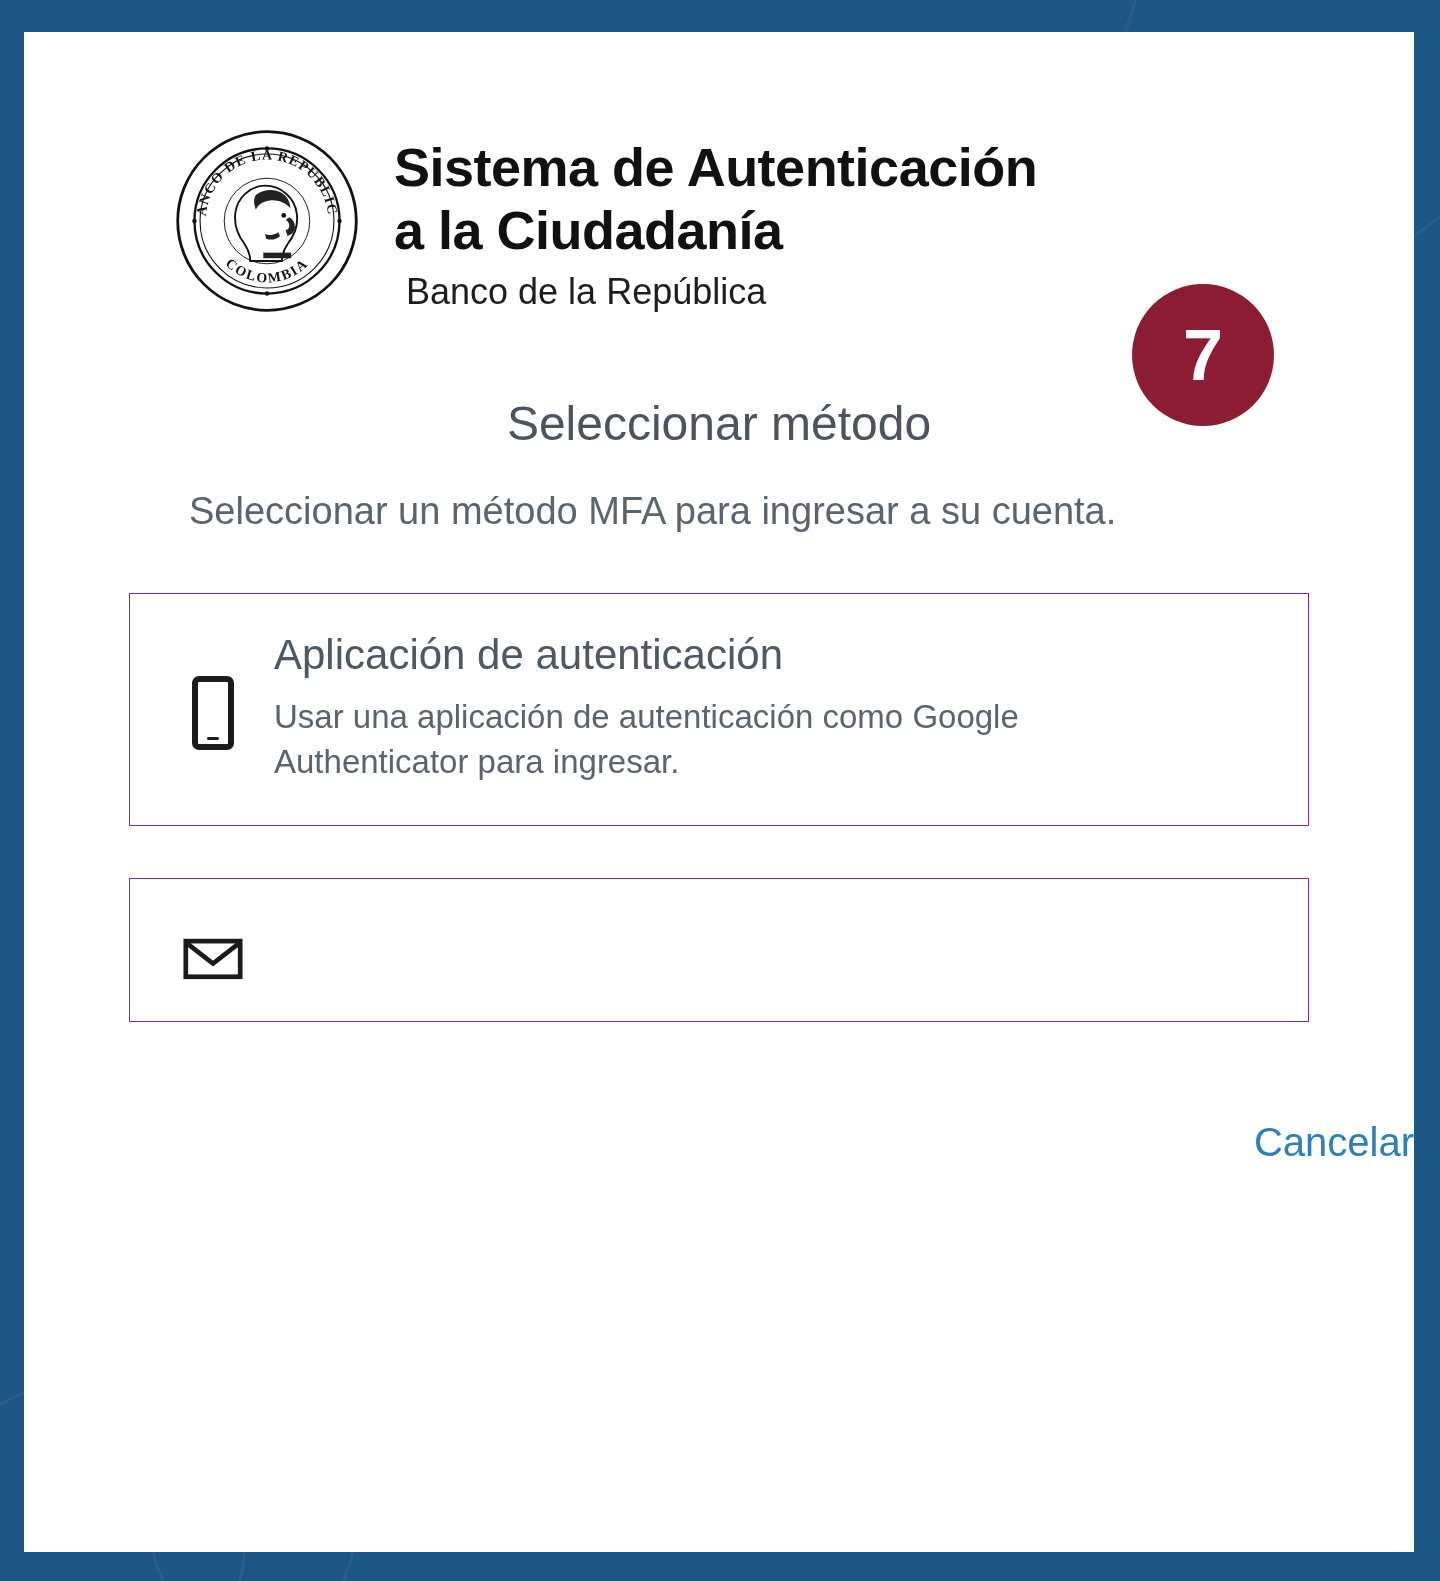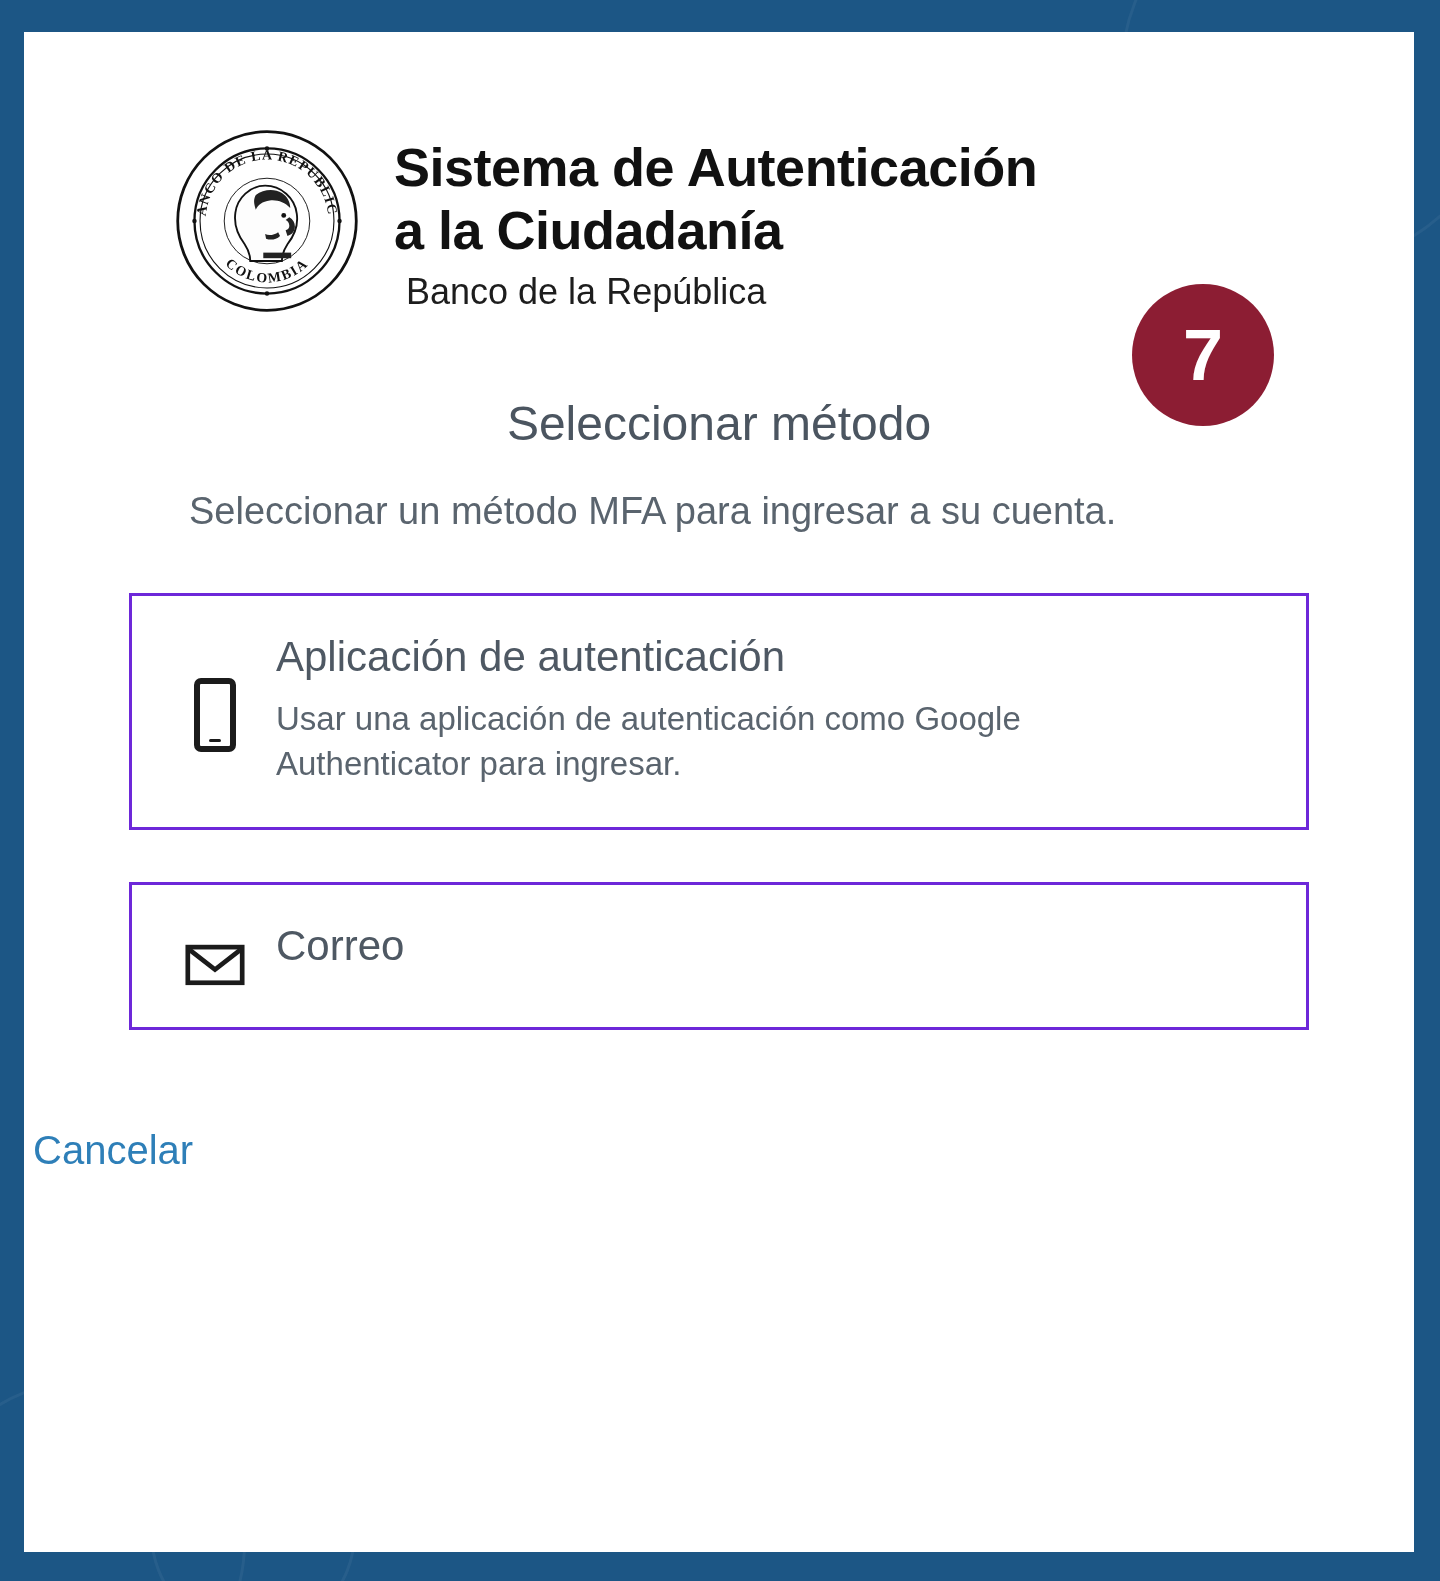--- a/index.html
+++ b/index.html
@@ -100,21 +100,21 @@
     font-size: 38px;
     line-height: 1.38;
     color: #5a646e;
     font-weight: normal;
   }
 
   .options {
     margin: 56px 105px 0 105px;
   }
   .option {
-    border: 3px solid #6d28d9;
+    border: 1px solid #6d28d9;
     display: flex;
     align-items: flex-start;
     padding: 36px 40px 40px 40px;
     box-sizing: border-box;
     cursor: pointer;
     background: #ffffff;
   }
   .option + .option {
     margin-top: 52px;
   }
@@ -139,21 +139,21 @@
     margin-top: 14px;
     font-size: 33px;
     line-height: 1.36;
     color: #5a646e;
     max-width: 860px;
   }
   .option.mail .option-icon { padding-top: 20px; }
 
   .cancel-wrap {
     margin-top: 98px;
-    text-align: left;
+    text-align: right;
     padding-left: 9px;
   }
   .cancel-link {
     font-size: 40px;
     color: #2e7fb8;
     text-decoration: none;
     cursor: pointer;
   }
 
   
@@ -246,21 +246,20 @@
       </div>
 
       <div class="option mail">
         <div class="option-icon">
           <svg viewBox="0 0 64 48" width="60" height="46" aria-hidden="true">
             <rect x="3" y="6" width="58" height="38" fill="none" stroke="#1b1b1b" stroke-width="5"></rect>
             <path d="M5 9 L32 30 L59 9" fill="none" stroke="#1b1b1b" stroke-width="5"></path>
           </svg>
         </div>
         <div class="option-body">
-          <div class="option-title">Correo</div>
         </div>
       </div>
 
     </div>
 
     <div class="cancel-wrap">
       <a class="cancel-link" href="#">Cancelar</a>
     </div>
 
   </div>

